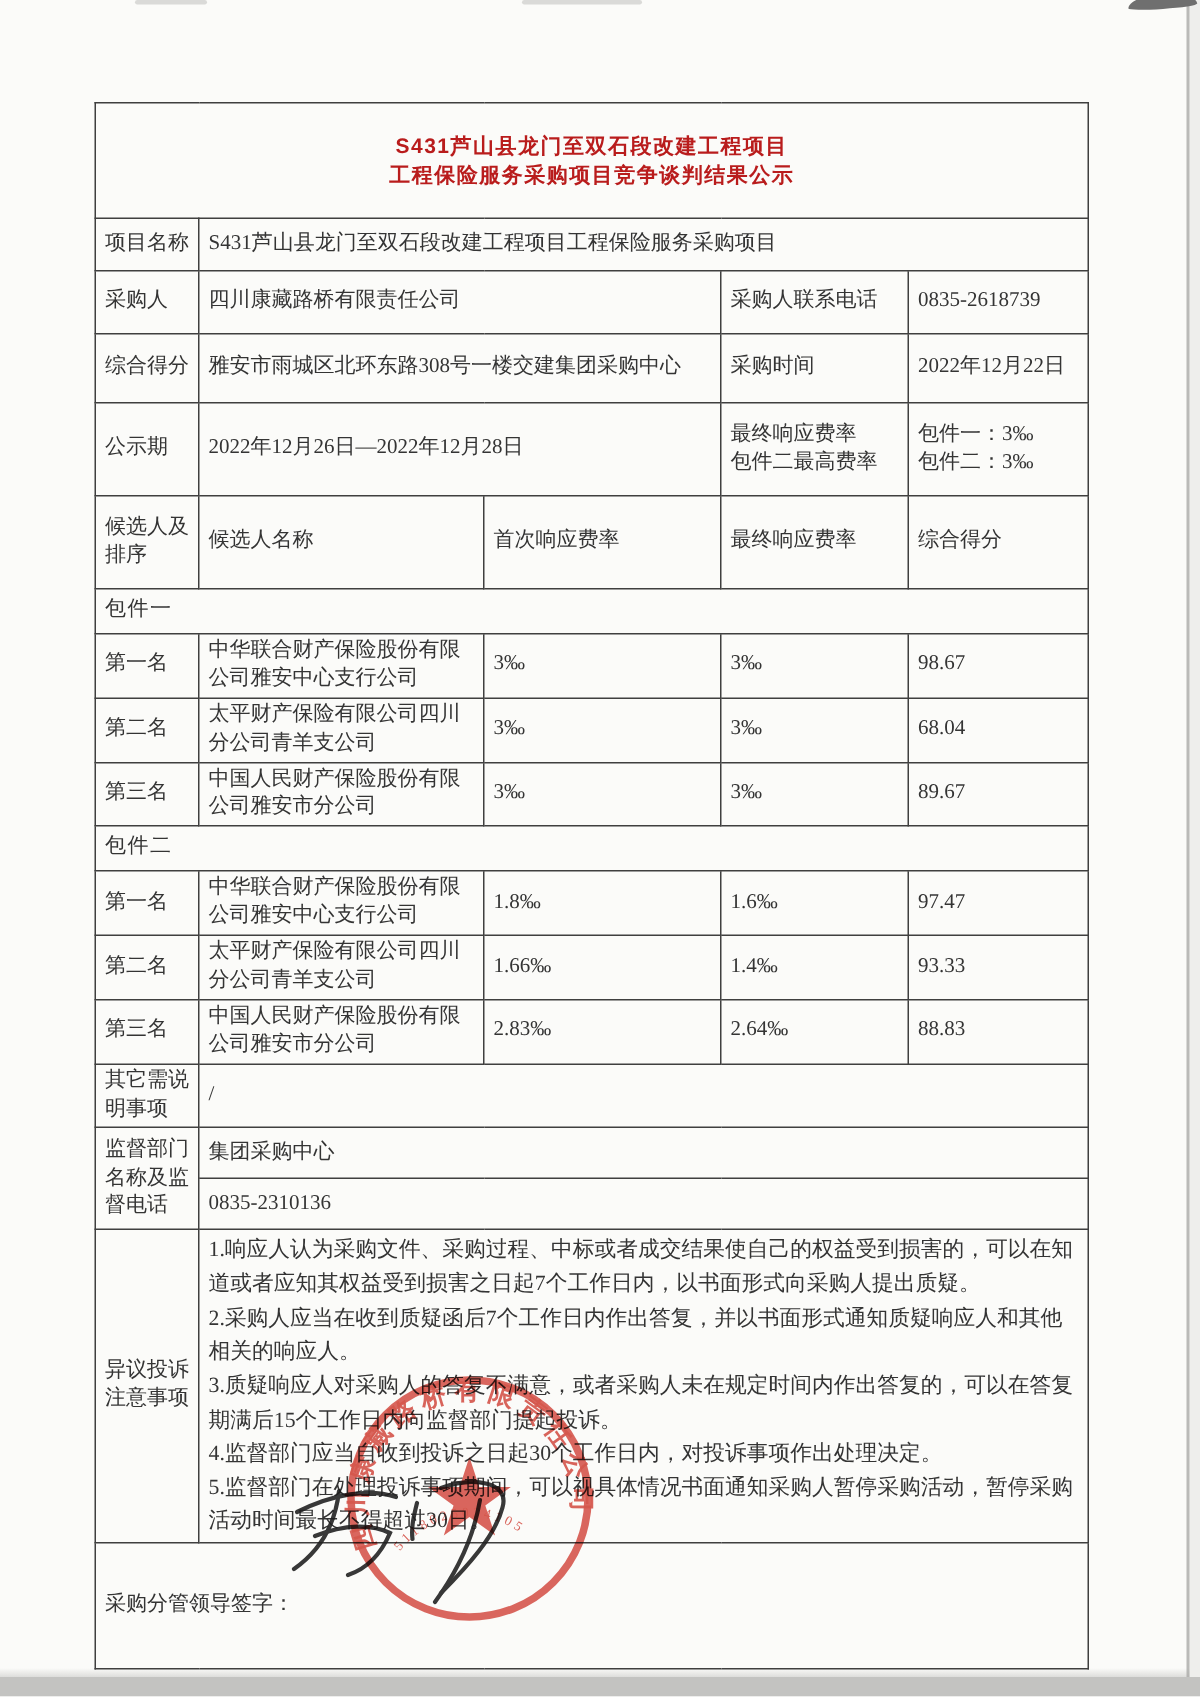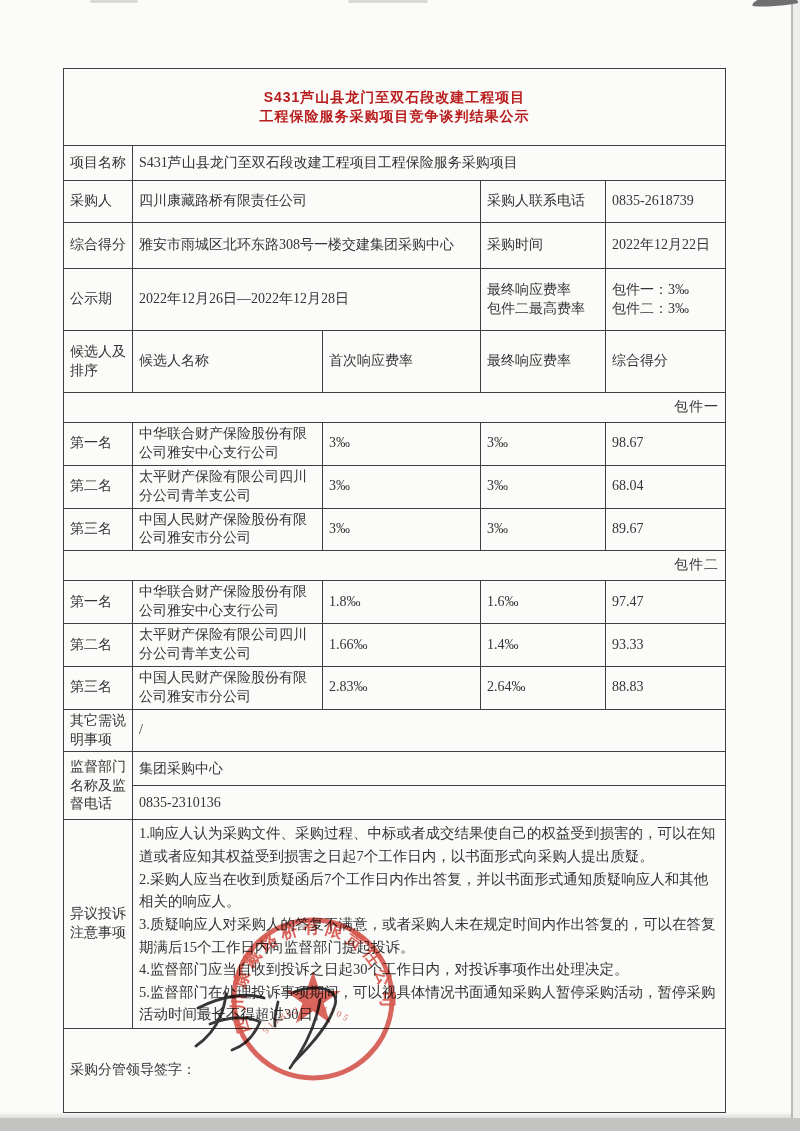--- a/index.html
+++ b/index.html
@@ -30,21 +30,21 @@
     vertical-align:middle;
     overflow:hidden;
   }
   td.title-cell{
     text-align:center;font-family:"Liberation Sans", sans-serif;
     font-weight:bold;font-size:21px;line-height:1.6;letter-spacing:1px;color:#b91c1c;
   }
   td.lbl{padding-left:5px;padding-right:2px;}
   td.center{text-align:left;}
   td.name-cell{padding-left:7px;}
-  td.pkg-cell{text-align:right;letter-spacing:1px;}
+  td.pkg-cell{text-align:left;letter-spacing:1px;}
   td.notes-cell{vertical-align:middle;padding:6px 6px 6px 9px;}
   .note-line{font-size:14.5px;line-height:1.56;text-align:left;}
   td.other-lbl{vertical-align:top;padding-top:3px;line-height:15px;}
   td.sign-cell{vertical-align:middle;padding-left:7px;font-size:15px;}
   
   .stamp{position:absolute;left:226px;top:912px;width:174px;height:174px;mix-blend-mode:multiply;opacity:.92;}
   
   .signature{position:absolute;left:182px;top:978px;width:200px;height:100px;}
 </style>
 </head>

